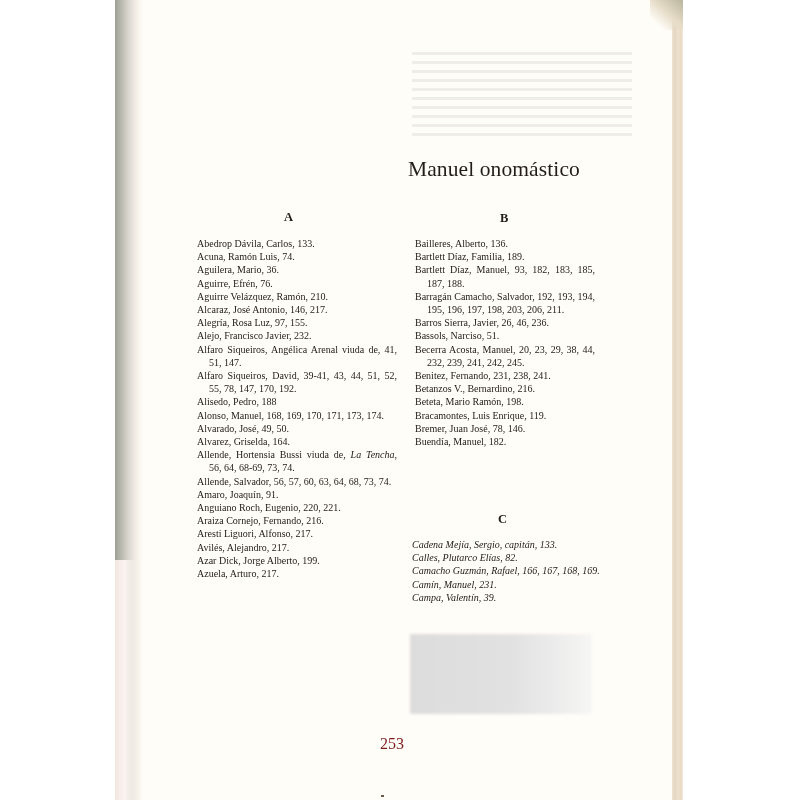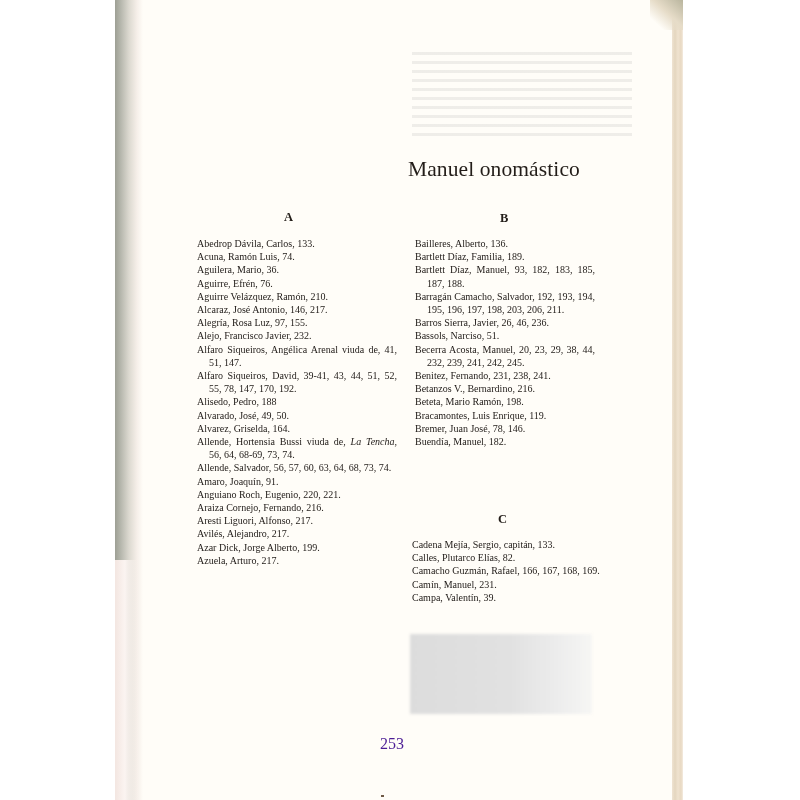--- a/index.html
+++ b/index.html
@@ -38,39 +38,39 @@
     .title {
       position: absolute; left: 408px; top: 157px;
       font-size: 21.5px; letter-spacing: 0.1px; white-space: nowrap;
       color: #231d19;
     }
     .col {
       position: absolute; font-size: 10px; line-height: 13.2px;
     }
     .col-left { left: 197px; top: 237px; width: 200px; }
     .col-right-b { left: 415px; top: 237px; width: 180px; font-family: Liberation Serif, serif; }
-    .col-right-c { left: 412px; top: 538px; width: 190px; }
+    .col-right-c { left: 412px; top: 538px; width: 190px; font-style: italic; }
     .section-letter {
       position: absolute; font-size: 12.5px; font-weight: bold; color: #231d19;
     }
     .letter-a { left: 284px; top: 210px; }
     .letter-b { left: 500px; top: 211px; }
     .letter-c { left: 498px; top: 512px; }
     .entry {
       text-indent: -12px; padding-left: 12px; text-align: justify;
       white-space: normal;
     }
     .entry .ital { font-style: italic; }
     .redacted {
       position: absolute; left: 410px; top: 634px; width: 182px; height: 80px;
       background: linear-gradient(to right, #dcdcdc 0%, #e1e1e1 55%, #ececec 80%, #f6f6f4 100%);
       filter: blur(1.5px);
     }
     .page-number {
-      position: absolute; left: 380px; top: 735px; font-size: 16px; color: #4c1d95;
+      position: absolute; left: 380px; top: 735px; font-size: 16px; color: #7f1d1d;
     }
     .speck {
       position: absolute; left: 381px; top: 795px; width: 3px; height: 2px; background: #6e5a46;
     }
   </style>
 </head>
 <body>
 
 <div class="page"></div>
 <div class="binding-shadow"></div>
@@ -87,20 +87,21 @@
   <div class="entry">Acuna, Ramón Luis, 74.</div>
   <div class="entry">Aguilera, Mario, 36.</div>
   <div class="entry">Aguirre, Efrén, 76.</div>
   <div class="entry">Aguirre Velázquez, Ramón, 210.</div>
   <div class="entry">Alcaraz, José Antonio, 146, 217.</div>
   <div class="entry">Alegría, Rosa Luz, 97, 155.</div>
   <div class="entry">Alejo, Francisco Javier, 232.</div>
   <div class="entry">Alfaro Siqueiros, Angélica Arenal viuda de, 41, 51, 147.</div>
   <div class="entry">Alfaro Siqueiros, David, 39-41, 43, 44, 51, 52, 55, 78, 147, 170, 192.</div>
   <div class="entry">Alisedo, Pedro, 188</div>
+  <div class="entry">Alonso, Manuel, 168, 169, 170, 171, 173, 174.</div>
   <div class="entry">Alvarado, José, 49, 50.</div>
   <div class="entry">Alvarez, Griselda, 164.</div>
   <div class="entry"><span>Allende, Hortensia Bussi viuda de,</span> <span class="ital">La Tencha</span><span>, 56, 64, 68-69, 73, 74.</span></div>
   <div class="entry">Allende, Salvador, 56, 57, 60, 63, 64, 68, 73, 74.</div>
   <div class="entry">Amaro, Joaquín, 91.</div>
   <div class="entry">Anguiano Roch, Eugenio, 220, 221.</div>
   <div class="entry">Araiza Cornejo, Fernando, 216.</div>
   <div class="entry">Aresti Liguori, Alfonso, 217.</div>
   <div class="entry">Avilés, Alejandro, 217.</div>
   <div class="entry">Azar Dick, Jorge Alberto, 199.</div>

